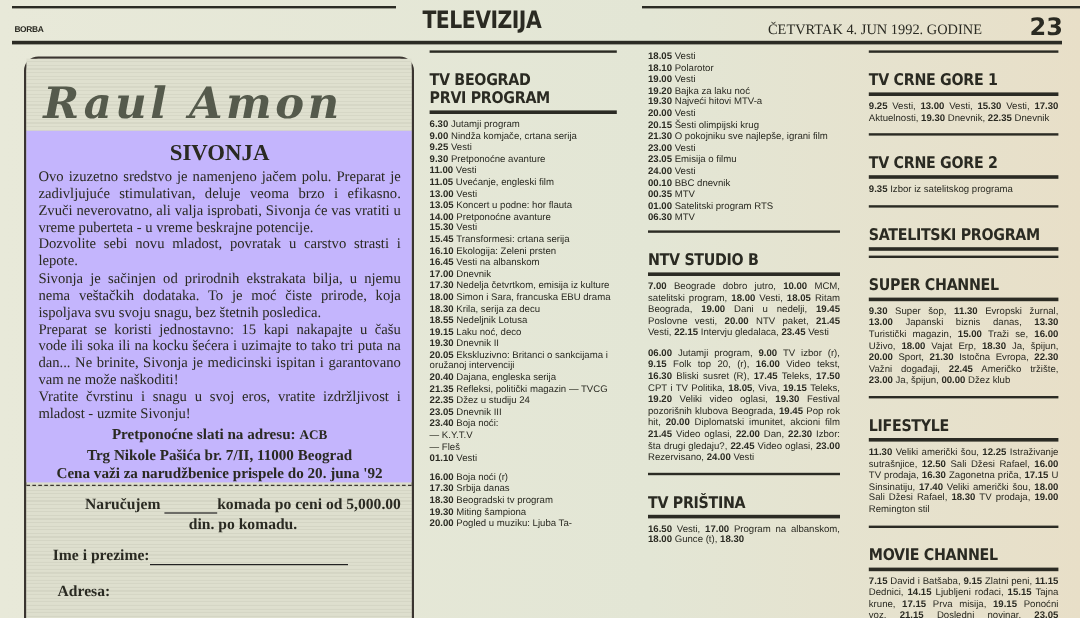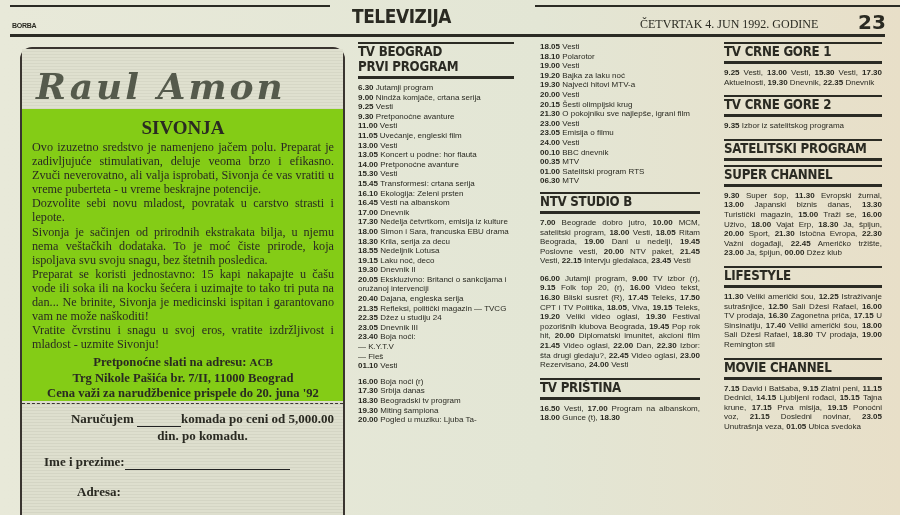--- a/index.html
+++ b/index.html
@@ -8,37 +8,37 @@
   .rule-top { position: absolute; left: 10px; top: 5px; width: 320px; height: 2px; background: #2b2b24; }
   .rule-top2 { position: absolute; left: 535px; top: 5px; width: 365px; height: 2px; background: #2b2b24; }
   .header-rule { position: absolute; left: 10px; top: 34px; width: 875px; height: 3px; background: #2b2b24; }
   .paper-name { position: absolute; left: 12px; top: 22px; font-size: 7px; font-weight: bold; letter-spacing: -0.3px; }
   .section-title { position: absolute; left: 352px; top: 4px; font-size: 20px; font-weight: 900; letter-spacing: -0.5px; font-family: "DejaVu Sans", sans-serif; transform: scaleX(0.85); transform-origin: left; }
   .dateline { position: absolute; left: 640px; top: 17px; font-family: "Liberation Serif", serif; font-size: 12px; }
   .page-num { position: absolute; left: 858px; top: 10px; font-size: 20px; font-weight: 900; font-family: "DejaVu Sans", sans-serif; }
 
   .ad { position: absolute; left: 20px; top: 47px; width: 325px; height: 480px; border: 2.5px solid #3a3530; border-radius: 12px 12px 0 0; background: #dcddcc; }
   .ad-logo { height: 60px; padding-left: 14px; padding-top: 16px; font-family: "DejaVu Serif", serif; font-style: italic; font-weight: bold; font-size: 36px; color: #555a4c; letter-spacing: 3px; background: repeating-linear-gradient(0deg, #d6d7c6 0 1px, #dfe0cf 1px 3px); }
-  .ad-body { background: #84cc16; padding: 8px 9px 0 10px; font-family: "Liberation Serif", serif; font-size: 12.2px; line-height: 14.1px; text-align: justify; }
+  .ad-body { background: #c4b5fd; padding: 8px 9px 0 10px; font-family: "Liberation Serif", serif; font-size: 12.2px; line-height: 14.1px; text-align: justify; }
   .ad-title { text-align: center; font-size: 19px; font-weight: bold; line-height: 22px; margin-bottom: 1px; }
   .ad-contact { text-align: center; font-weight: bold; font-size: 12.6px; line-height: 15.3px; margin-top: 4px; }
   .ad-contact .big { font-size: 11px; }
   .ad-form { border-top: 1.5px dashed #3a3530; margin-top: 2px; padding: 6px 0 0 0; background: repeating-linear-gradient(0deg, #d4d5c4 0 1px, #dedfce 1px 3px); font-family: "Liberation Serif", serif; font-weight: bold; font-size: 13px; height: 200px; }
   .form-row { text-align: center; line-height: 17px; padding-left: 40px; }
   .blank { display: inline-block; border-bottom: 1.5px solid #222; vertical-align: bottom; }
   .form-name { margin-top: 10px; padding-left: 22px; }
-  .form-addr { margin-top: 14px; padding-left: 26px; margin-left: 29px; }
+  .form-addr { margin-top: 14px; padding-left: 26px; }
 
   .col { position: absolute; font-size: 8px; line-height: 9.6px; }
   .col b { font-weight: bold; }
   .col1 { left: 358px; top: 42px; width: 156px; }
   .col2 { left: 540px; top: 42px; width: 160px; }
   .col3 { left: 724px; top: 42px; width: 158px; }
   .hd { font-family: "DejaVu Sans", sans-serif; font-weight: 900; font-size: 13.5px; line-height: 15px; letter-spacing: -0.3px; transform: scaleX(0.88); transform-origin: left; white-space: nowrap; }
-  .hd-box { border-top: 2px solid #2b2b24; padding-top: 0; margin-bottom: 4px; }
+  .hd-box { border-top: 2px solid #2b2b24; padding-top: 16px; margin-bottom: 4px; }
   .hd-box::after { content: ""; display: block; height: 3px; background: #2b2b24; margin-top: 2px; }
   .entry { }
   .para { text-align: justify; margin-bottom: 8px; }
   .block { margin-bottom: 6px; }
 </style>
 </head>
 <body>
 
 <div class="page">
   <div class="rule-top"></div>

